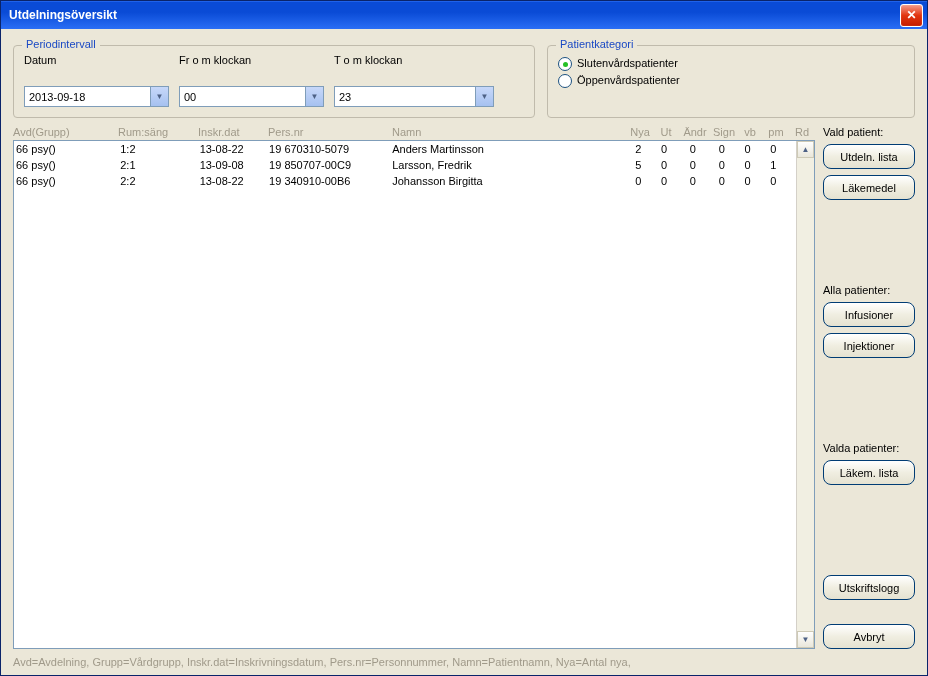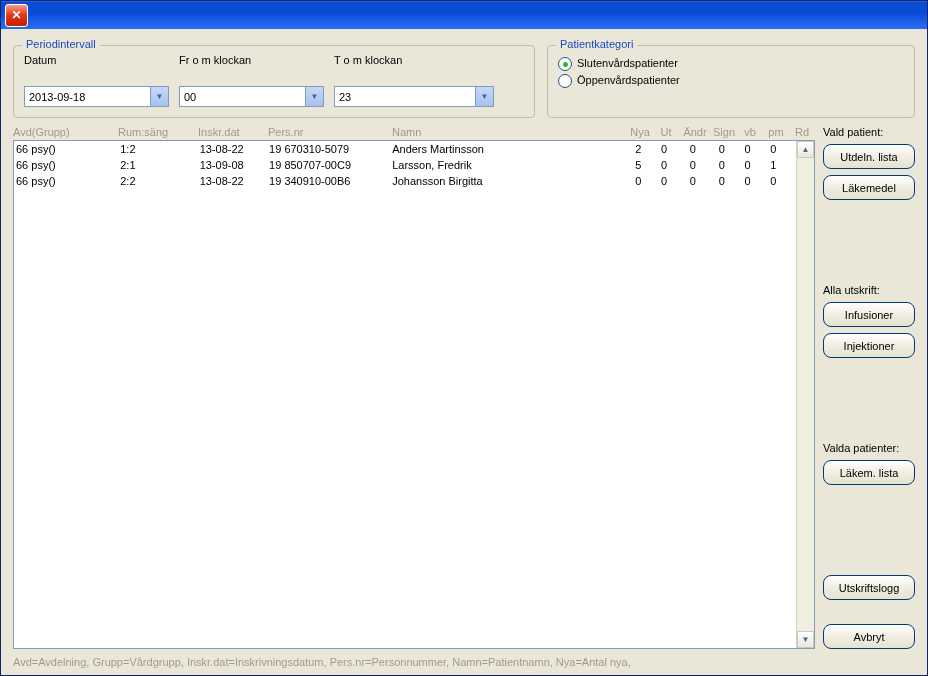--- a/index.html
+++ b/index.html
@@ -42,20 +42,21 @@
 .side .label{color:#000;font-size:11px;margin-top:2px}
 .btn{height:23px;border:1px solid #003c74;border-radius:8px;background:linear-gradient(to bottom,#fff,#f0eee1 50%,#e5e2d1);font-size:11px;display:flex;align-items:center;justify-content:center;cursor:pointer;padding:0 4px}
 .spacer{flex:1}
 .footer-txt{color:#a09a8a;font-size:11px;line-height:14px}
 </style>
 </head>
 <body>
 
 <div class="window">
   <div class="titlebar">
+    <span class="title">Utdelningsöversikt</span>
     <div class="close-btn">
       <span>✕</span>
     </div>
   </div>
 
   <div class="body">
     <div class="top-row">
       <div class="fieldset period">
         <span class="legend">Periodintervall</span>
         <div class="labels-row">
@@ -160,21 +161,21 @@
             <div class="sb-btn bottom">▼</div>
           </div>
         </div>
       </div>
 
       <div class="side">
         <div class="label">Vald patient:</div>
         <div class="btn">Utdeln. lista</div>
         <div class="btn">Läkemedel</div>
         <div style="height:70px"></div>
-        <div class="label">Alla utskrift:</div>
+        <div class="label">Alla patienter:</div>
         <div class="btn">Infusioner</div>
         <div class="btn">Injektioner</div>
         <div style="height:70px"></div>
         <div class="label">Valda patienter:</div>
         <div class="btn">Läkem. lista</div>
         <div class="spacer"></div>
         <div class="btn">Utskriftslogg</div>
         <div style="height:12px"></div>
         <div class="btn">Avbryt</div>
       </div>

